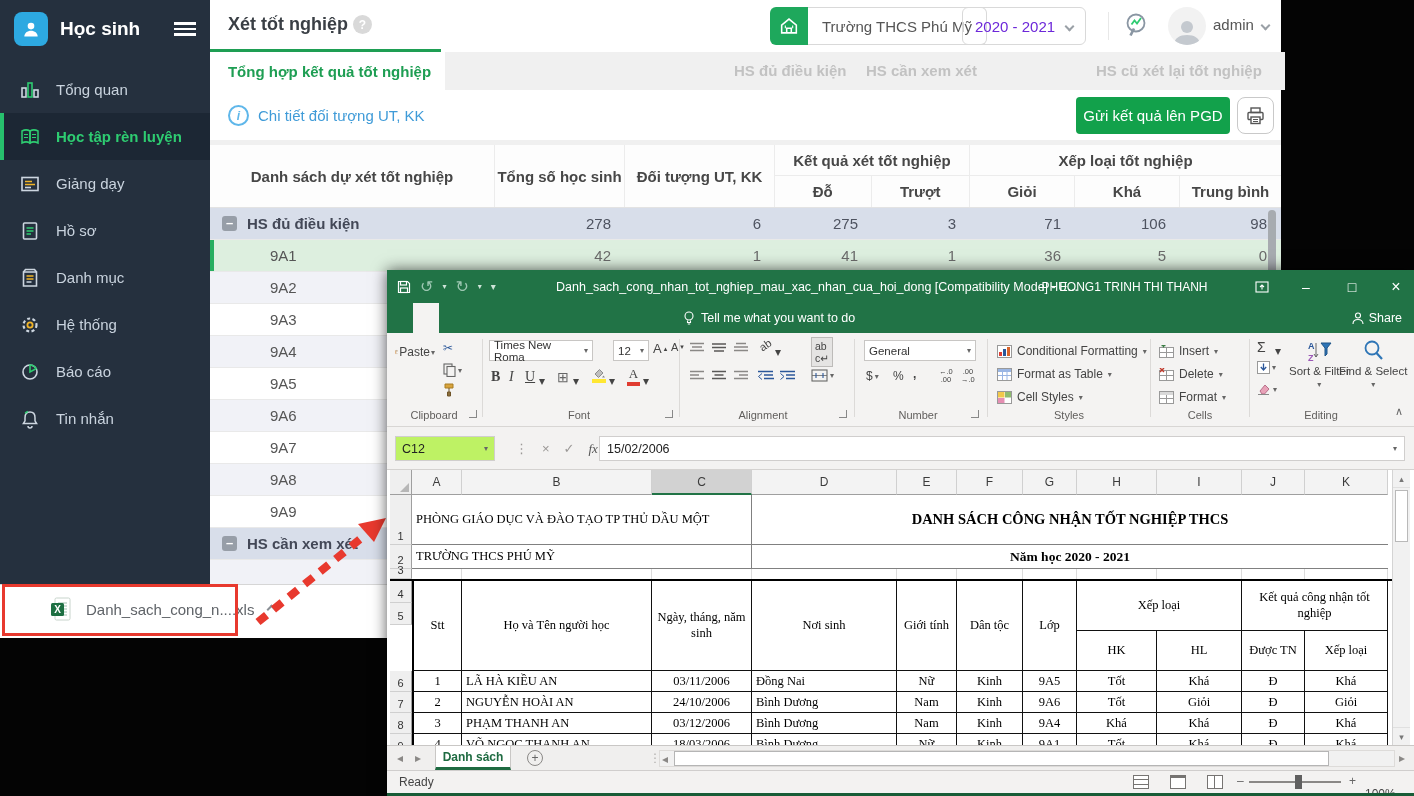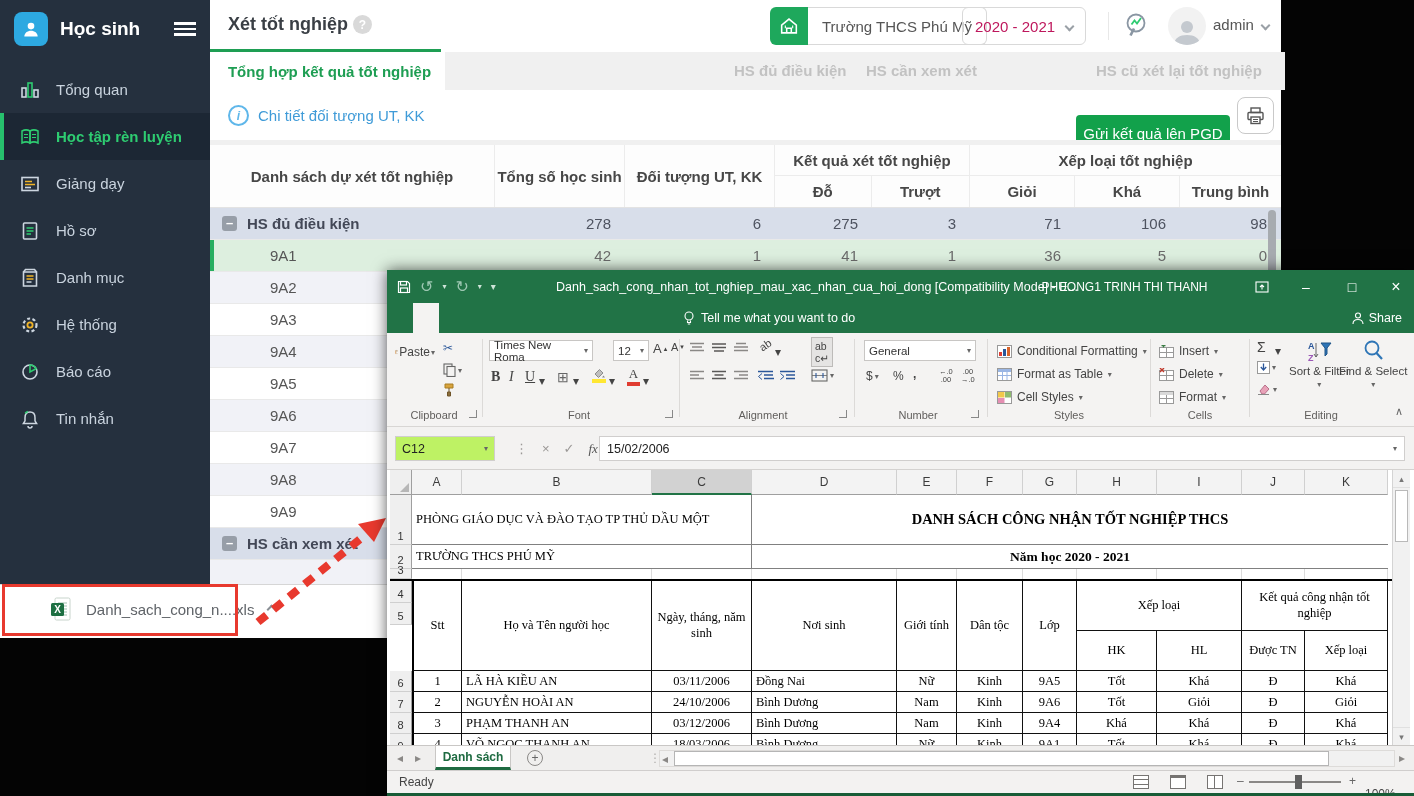--- a/index.html
+++ b/index.html
@@ -19,40 +19,40 @@
 .sitem{display:flex;align-items:center;gap:14px;height:47px;padding-left:18px;color:#c9d3de;font-size:15px;cursor:pointer}
 .sitem.active{background:#1c2734;border-left:4px solid #27c06d;padding-left:14px;color:#2ecc71;font-weight:600}
 .sitem svg{flex:0 0 24px}
 
 
 #topbar{position:absolute;left:210px;top:0;width:1071px;height:52px;background:#fff}
 .page-title{position:absolute;left:18px;top:14px;font-size:18px;color:#3a3f45;font-weight:600}
 .help-badge{position:absolute;left:143px;top:15px;width:19px;height:19px;border-radius:50%;background:#d9d9d9;color:#fff;font-size:12px;font-weight:700;display:flex;align-items:center;justify-content:center}
 .school-btn{position:absolute;left:560px;top:7px;width:38px;height:38px;background:#1ea85c;border-radius:6px 0 0 6px;display:flex;align-items:center;justify-content:center}
 .school-name{position:absolute;left:598px;top:7px;height:38px;border:1px solid #d9d9d9;border-left:none;border-radius:0 6px 6px 0;display:flex;align-items:center;padding:0 14px;font-size:15px;color:#555}
-.year-box{position:absolute;left:752px;top:7px;width:124px;height:38px;border:1px solid #d9d9d9;border-radius:6px;display:flex;align-items:center;justify-content:space-between;padding:0 12px;font-size:15px;color:#be185d;cursor:pointer}
+.year-box{position:absolute;left:752px;top:7px;width:124px;height:38px;border:1px solid #d9d9d9;border-radius:6px;display:flex;align-items:center;justify-content:space-between;padding:0 12px;font-size:15px;color:#6d28d9;cursor:pointer}
 .tb-divider{position:absolute;left:898px;top:12px;width:1px;height:28px;background:#e8e8e8}
 .logo-icn{position:absolute;left:910px;top:9px;cursor:pointer}
 .user-avatar{position:absolute;left:958px;top:7px;width:38px;height:38px;border-radius:50%;background:#f2f2f2;overflow:hidden;display:flex;align-items:flex-end;justify-content:center}
 .user-name{position:absolute;left:1003px;top:16px;font-size:15px;color:#555}
 .chev{display:inline-block;width:7px;height:7px;border-right:2px solid #9aa0a6;border-bottom:2px solid #9aa0a6;transform:rotate(45deg)}
 .chev.up{transform:rotate(-135deg)}
 
 
 .green-underline{position:absolute;left:210px;top:49px;width:231px;height:3px;background:#1e9e53}
 .tabstrip{position:absolute;left:214px;top:52px;width:1071px;height:38px}
 .tab-active{position:absolute;left:0;top:0;width:231px;height:38px;display:flex;align-items:center;justify-content:center;color:#1e9e53;font-weight:700;font-size:15px;background:#fff;cursor:pointer}
 .tab-rest{position:absolute;left:231px;top:0;right:0;height:38px;background:#f0f0f0}
 .tab-inactive{position:absolute;top:0;height:38px;line-height:38px;color:#c2c2c2;font-weight:700;font-size:15px;cursor:pointer}
 
 
 .info-row{position:absolute;left:210px;top:90px;width:1071px;height:55px;background:#fff}
 .info-icn{position:absolute;left:18px;top:15px;width:21px;height:21px;border:2px solid #5fb7ea;border-radius:50%;color:#5fb7ea;font-size:12px;font-weight:700;font-style:italic;display:flex;align-items:center;justify-content:center}
 .info-link{position:absolute;left:48px;top:17px;font-size:15px;color:#3f9bd8;cursor:pointer}
-.send-btn{position:absolute;left:866px;top:25px;width:154px;height:37px;background:#12a14b;color:#fff;font-size:15px;border:none;border-radius:4px;cursor:pointer;font-family:inherit}
+.send-btn{position:absolute;left:866px;top:7px;width:154px;height:37px;background:#12a14b;color:#fff;font-size:15px;border:none;border-radius:4px;cursor:pointer;font-family:inherit}
 .print-btn{position:absolute;left:1027px;top:7px;width:37px;height:37px;border:1px solid #c9c9c9;border-radius:8px;background:#fff;display:flex;align-items:center;justify-content:center;cursor:pointer}
 .table-gap{position:absolute;left:210px;top:140px;width:1071px;height:5px;background:#f0f0f0}
 
 
 #wtable{position:absolute;left:210px;top:145px;width:1071px}
 .thead{display:flex;height:63px;border-bottom:1px solid #e3e3e3;background:#fdfdfd;color:#474747;font-weight:700;font-size:15px}
 .th{display:flex;align-items:center;justify-content:center;border-right:1px solid #ececec;text-align:left}
 .thgroup{display:flex;flex-direction:column;border-right:1px solid #ececec}
 .gtitle{height:32px;display:flex;align-items:center;justify-content:center;border-bottom:1px solid #ececec}
 .gsubs{display:flex;height:31px}

